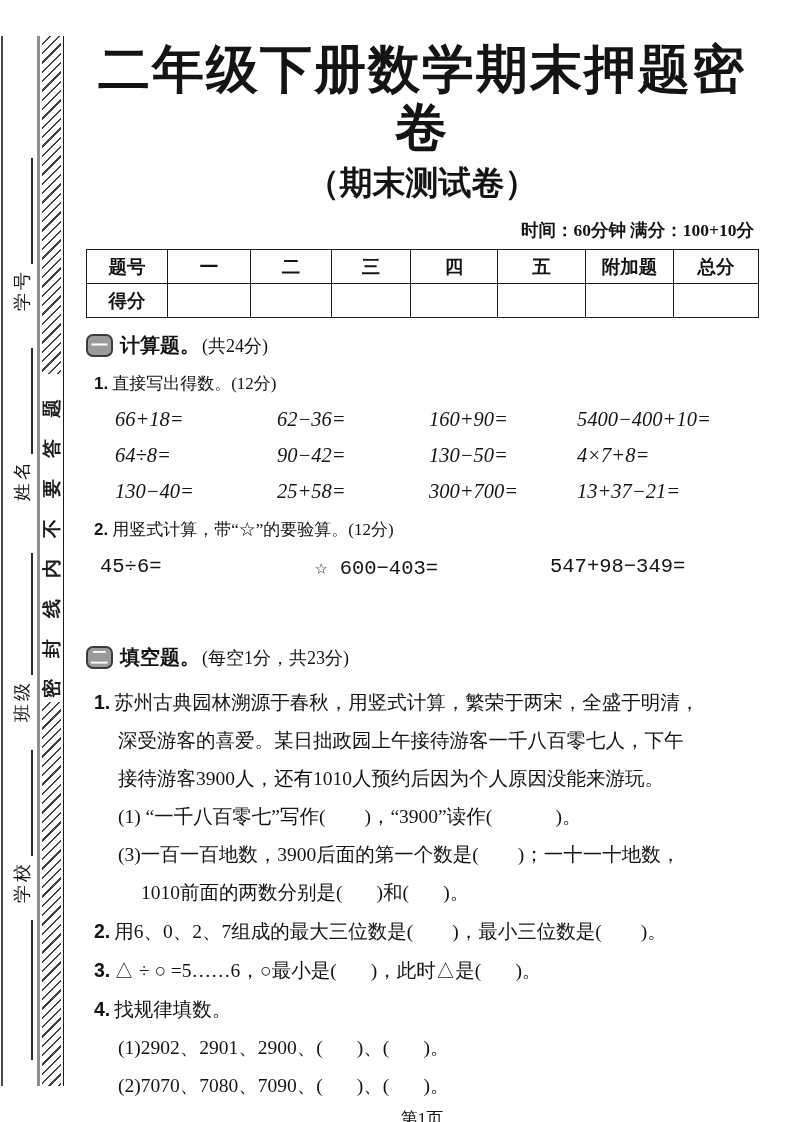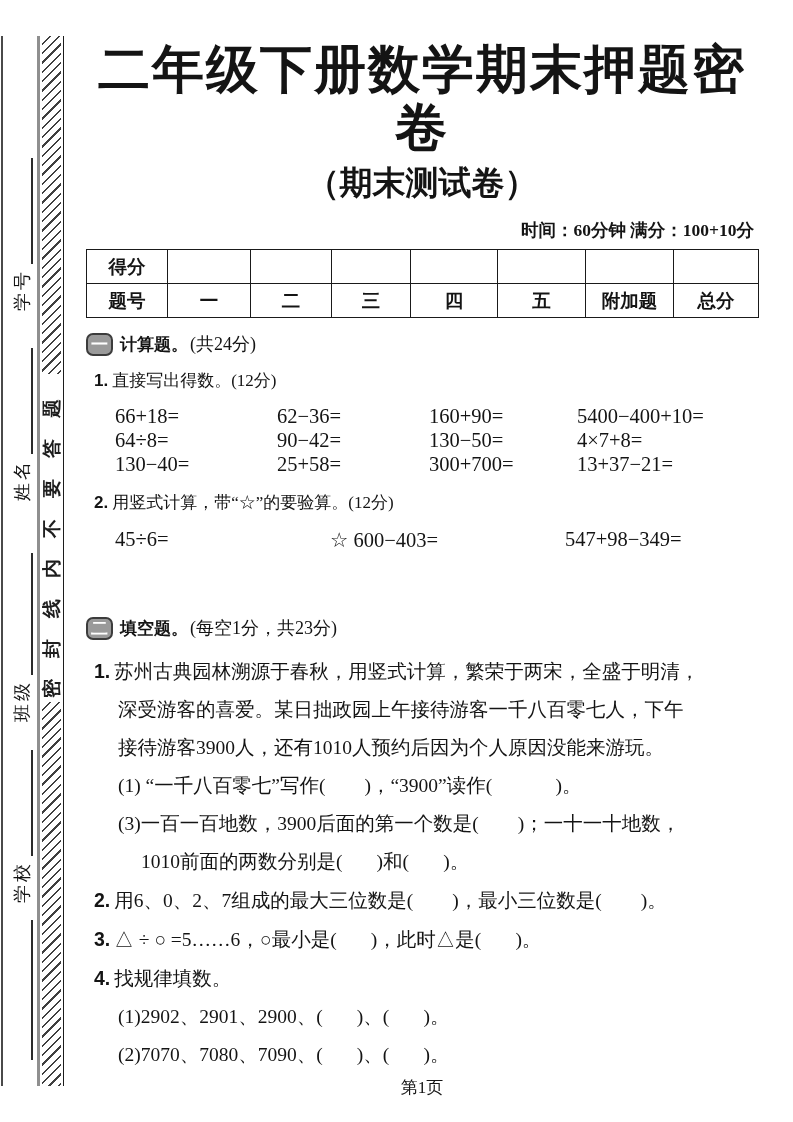--- a/index.html
+++ b/index.html
@@ -35,26 +35,26 @@
          font-family:"Liberation Sans",sans-serif;letter-spacing:2px;}
   .subtitle{margin:4px 0 0;text-align:center;font-size:33px;line-height:46px;font-weight:bold;
          font-family:"Liberation Sans",sans-serif;}
   .meta{text-align:right;font-size:17.5px;line-height:24px;margin-top:12px;padding-right:4px;font-weight:600;}
   table.score{width:100%;border-collapse:collapse;margin-top:7px;table-layout:fixed;font-size:18.5px;}
   table.score td{border:1.6px solid #1a1a1a;height:33px;text-align:center;padding:0;font-weight:600;}
   .sec-head{display:flex;align-items:center;margin-top:14px;}
   .badge{width:27px;height:23px;box-sizing:border-box;border:2.2px solid #3c3c3c;border-radius:7px;
          background:#9a9a9a;color:#ffffff;display:flex;align-items:center;justify-content:center;
          font-size:17px;font-weight:bold;margin-right:7px;line-height:1;font-family:"Liberation Sans",sans-serif;}
-  .sec-title{font-size:17px;font-weight:bold;font-family:"Liberation Sans",sans-serif;}
+  .sec-title{font-size:20px;font-weight:bold;font-family:"Liberation Sans",sans-serif;}
   .sec-points{font-size:18px;margin-left:2px;}
   .item{margin-top:12px;font-size:17px;line-height:26px;white-space:pre-wrap;padding-left:8px;}
   .qnum{font-weight:bold;font-family:"Liberation Sans",sans-serif;margin-right:4px;}
-  .calc-grid{display:grid;grid-template-columns:162px 152px 148px auto;margin:11px 0 0 29px;row-gap:1px;font-size:20.5px;}
-  .vrow{display:flex;margin:12px 0 0 29px;font-size:20.5px;}
+  .calc-grid{display:grid;grid-template-columns:162px 152px 148px auto;margin:11px 0 0 29px;row-gap:13px;font-size:20.5px;font-style:italic;}
+  .vrow{display:flex;margin:12px 0 0 14px;font-size:20.5px;font-family:Liberation Mono, monospace;}
   .vrow .vp1{width:215px;} .vrow .vp2{width:235px;}
   .sec2{margin-top:64px;}
   .pline{font-size:19.5px;line-height:38px;white-space:pre-wrap;}
   .ind0{padding-left:8px;}
   .ind1{padding-left:32px;}
   .ind2{padding-left:55px;}
   .footer{text-align:center;font-size:17px;margin-top:3px;line-height:22px;}
 </style>
 </head>
 <body>
@@ -99,38 +99,38 @@
         <col style="width:83px">
         <col style="width:81px">
         <col style="width:79px">
       <col style="width:87px">
         <col style="width:88px">
         <col style="width:88px">
         <col style="width:85px">
     </colgroup>
     <tbody>
         <tr>
+      <td>题号</td>
+      <td>一</td>
+      <td>二</td>
+      <td>三</td>
+      <td>四</td>
+      <td>五</td>
+      <td>附加题</td>
+      <td>总分</td>
+    </tr>
+    <tr>
       <td>得分</td>
       <td></td>
       <td></td>
       <td></td>
       <td></td>
       <td></td>
       <td></td>
       <td></td>
-    </tr>
-    <tr>
-      <td>题号</td>
-      <td>一</td>
-      <td>二</td>
-      <td>三</td>
-      <td>四</td>
-      <td>五</td>
-      <td>附加题</td>
-      <td>总分</td>
     </tr>
   </tbody>
     </table>
 
   <div class="sec-head">
     <span class="badge">一</span>
     <span class="sec-title">计算题。</span>
     <span class="sec-points">(共24分)</span>
   </div>
 

